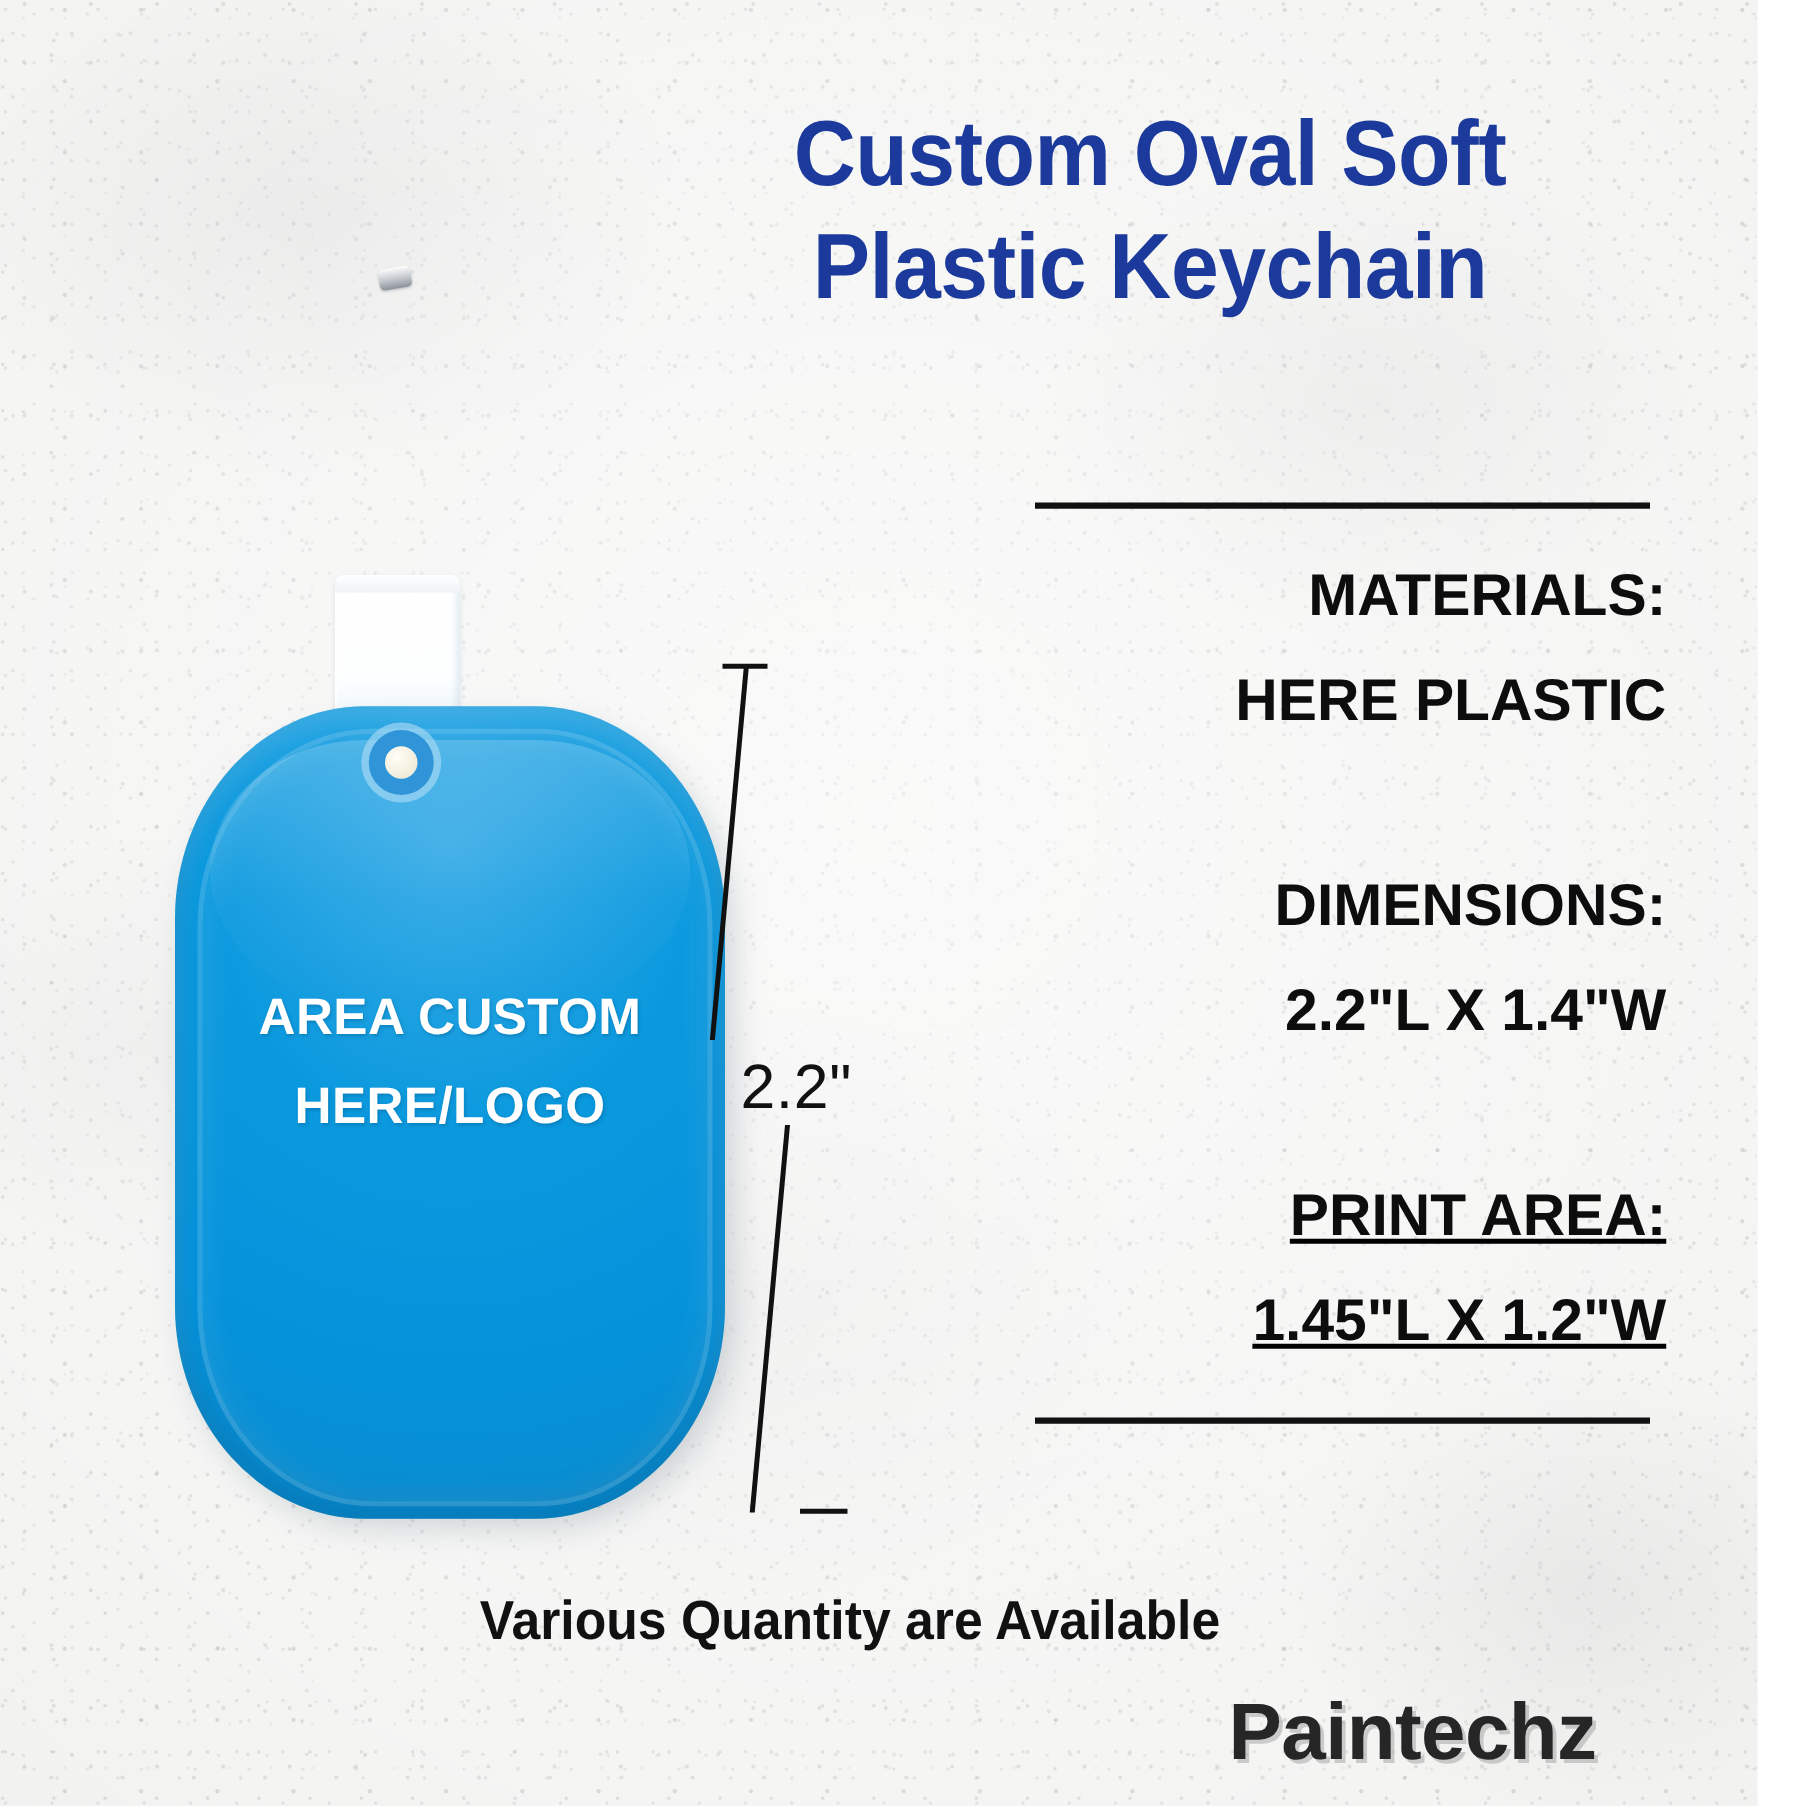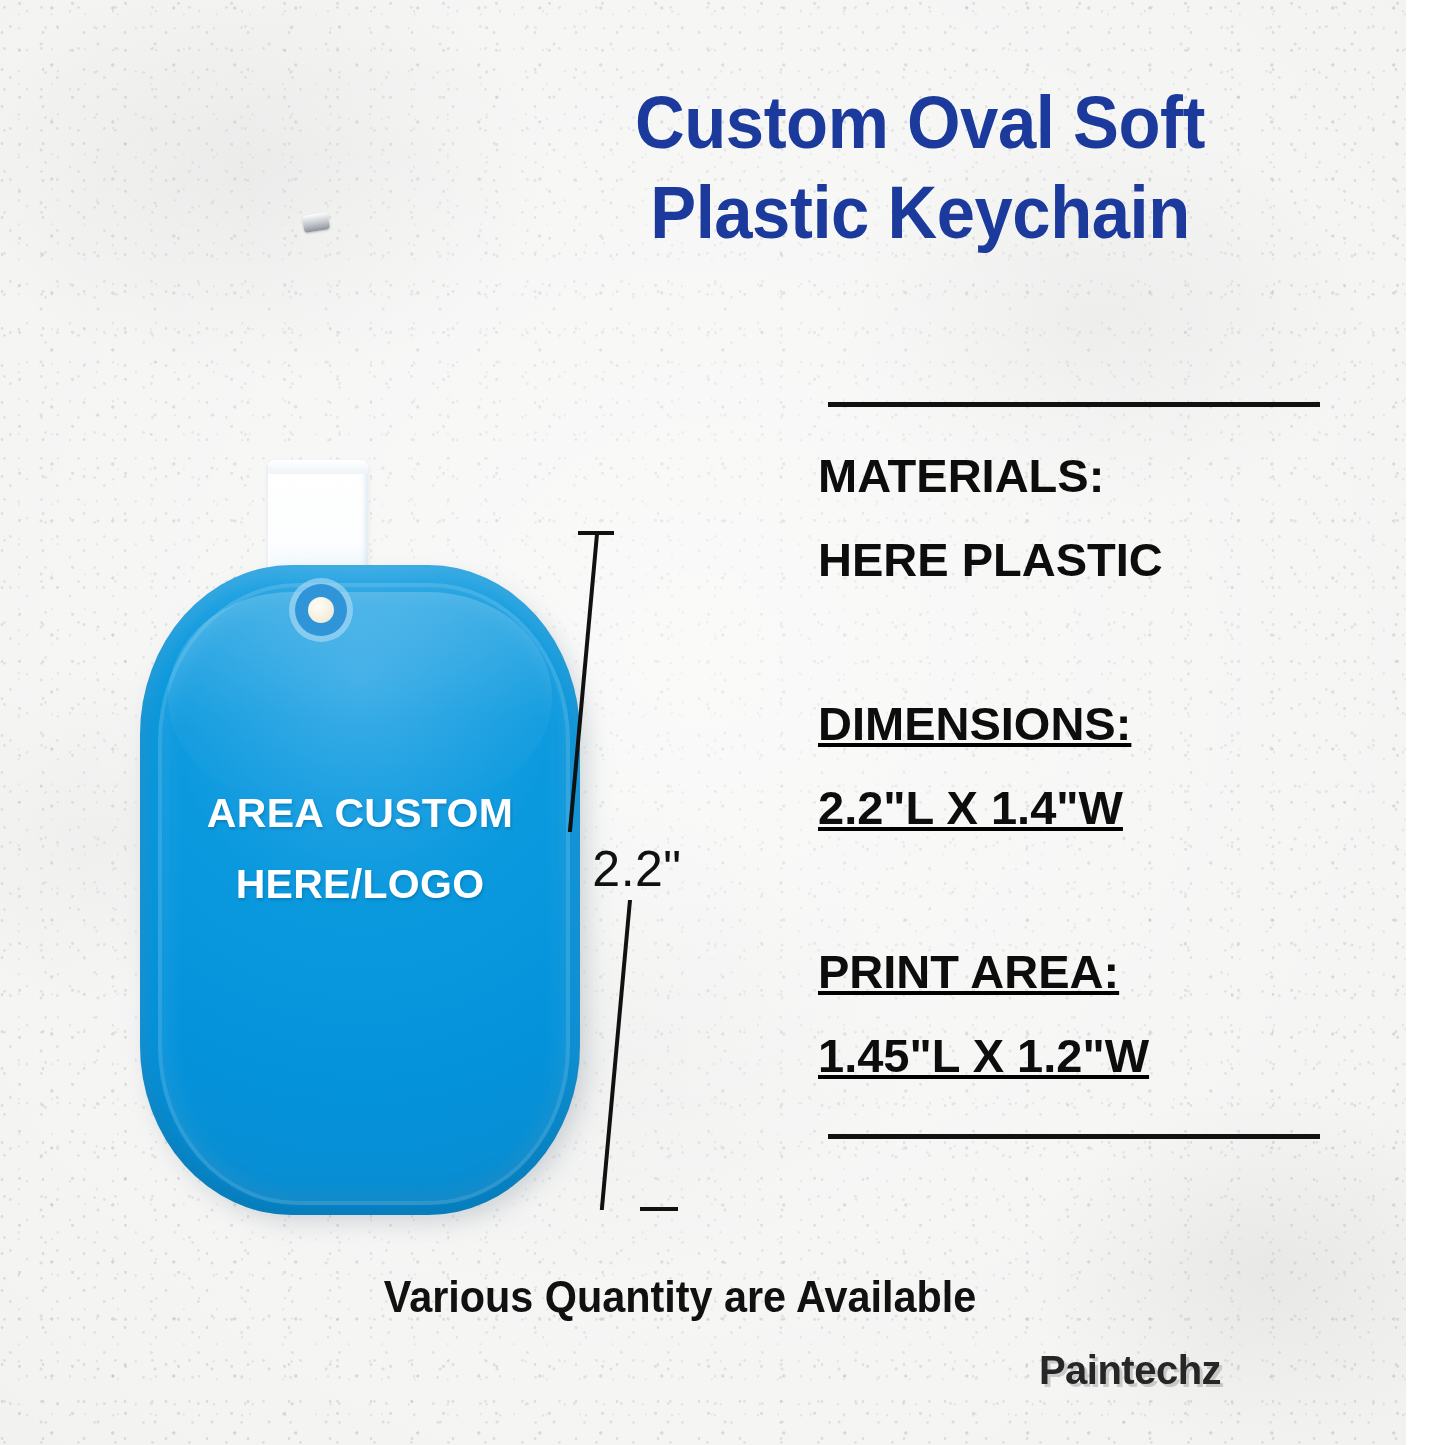--- a/index.html
+++ b/index.html
@@ -73,38 +73,38 @@
   .rule {
     position: absolute;
     left: 828px;
     width: 492px;
     height: 5px;
     background: #111111;
   }
   #rule-top { top: 402px; }
   #rule-bottom { top: 1134px; }
 
-  .spec-block { position: absolute; left: 818px; width: 515px; text-align: left; }
+  .spec-block { position: absolute; left: 818px; width: 515px; text-align: right; }
   .spec-label {
     color: #0d0d0d;
     font-weight: bold;
     font-size: 47px;
     line-height: 1.0;
     white-space: nowrap;
   }
   .spec-value {
     color: #0d0d0d;
     font-weight: bold;
     font-size: 47px;
     line-height: 1.0;
     white-space: nowrap;
     margin-top: 37px;
   }
   #spec-materials { top: 452px; }
-  #spec-dimensions { top: 700px; text-decoration: underline; }
+  #spec-dimensions { top: 700px; }
   #spec-printarea { top: 948px; text-decoration: underline; }
 
   
   .ring-wrap { position: absolute; left: 160px; top: 212px; width: 290px; height: 290px; }
   .ring-outer {
     position: absolute; inset: 0;
     border-radius: 50%;
     background:
       conic-gradient(from 210deg,
         #f7f8f9 0deg, #b9bcc1 26deg, #6f747b 58deg, #cfd3d7 96deg,
@@ -260,21 +260,21 @@
     transform-origin: 50% 50%;
     white-space: nowrap;
   }
   .brand {
     position: absolute;
     left: 900px; top: 1348px;
     width: 460px;
     text-align: center;
     color: #262626;
     font-weight: bold;
-    font-size: 40px;
+    font-size: 64px;
     letter-spacing: -0.5px;
     text-shadow: 3px 3px 0 rgba(150,150,150,.45);
     white-space: nowrap;
   }
 </style>
 </head>
 <body>
 
 <div id="canvas">
 

